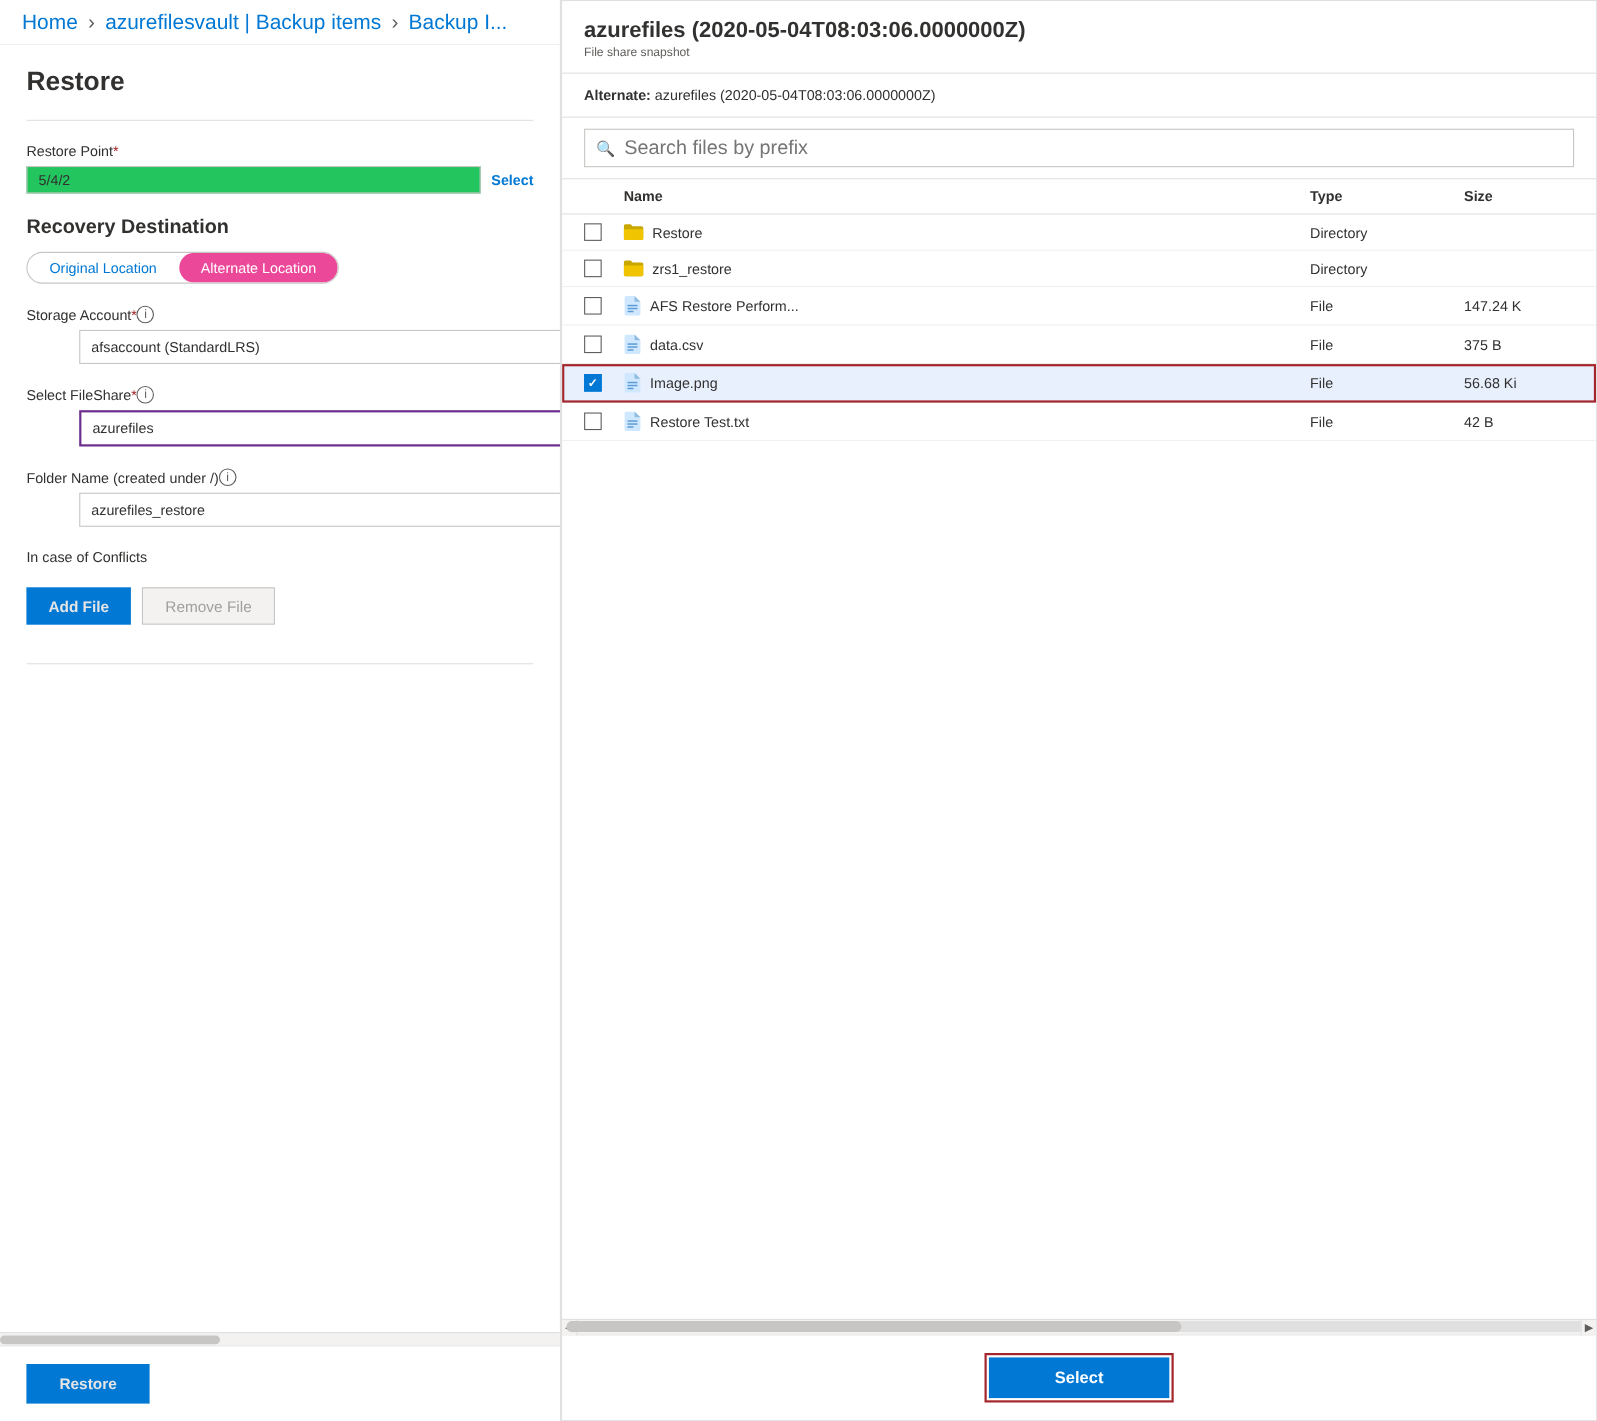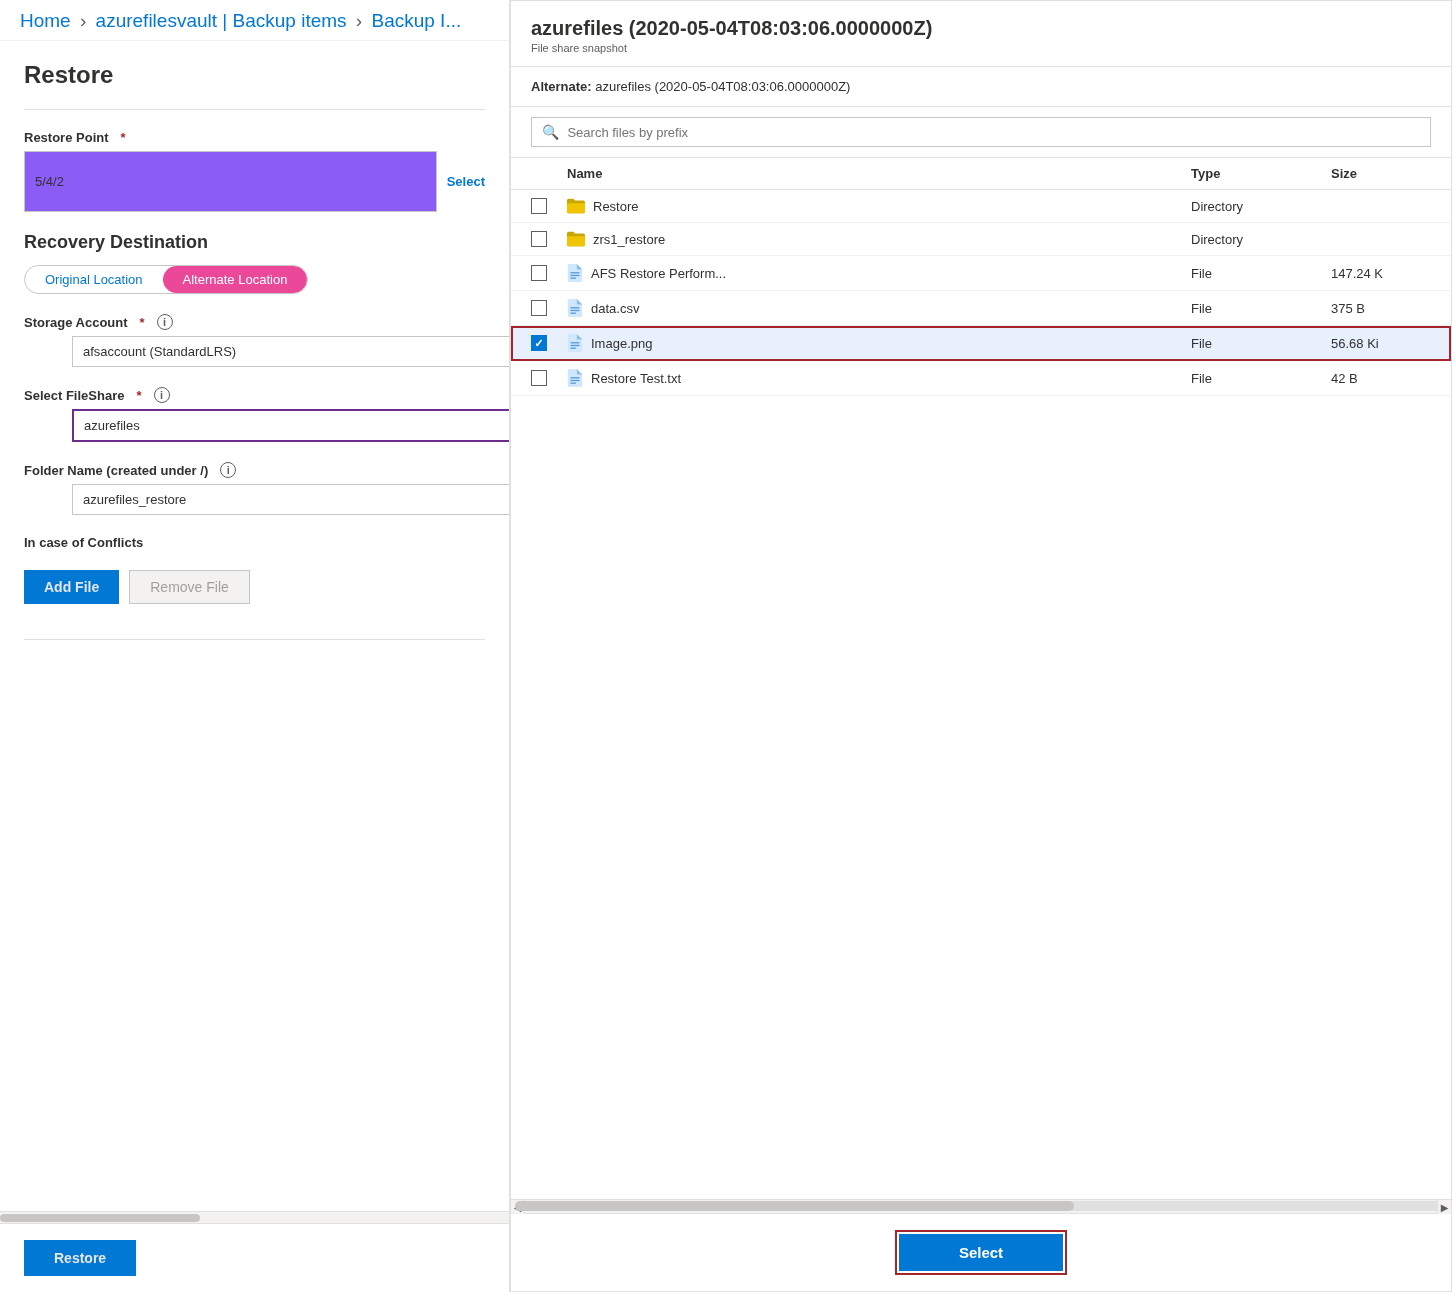--- a/index.html
+++ b/index.html
@@ -45,26 +45,26 @@
       background: #e0e0e0;
       margin-bottom: 20px;
     }
 
     .field-group {
       margin-bottom: 20px;
     }
 
     .field-label {
       font-size: 13px;
-      font-weight: 700;
+      font-weight: 400;
       color: #323130;
       margin-bottom: 6px;
       display: flex;
       align-items: center;
-      gap: 12px;
+      gap: 0;
     }
 
     .required { color: #a4262c; }
 
     .info-icon {
       display: inline-flex;
       align-items: center;
       justify-content: center;
       width: 16px;
       height: 16px;
@@ -76,25 +76,25 @@
     }
 
     .restore-point-row {
       display: flex;
       align-items: center;
       gap: 10px;
     }
 
     .restore-point-value {
       border: 1px solid #c8c6c4;
-      padding: 22px 10px;
+      padding: 4px 10px;
       font-size: 13px;
       color: #323130;
       flex: 1;
-      background: #8b5cf6;
+      background: #22c55e;
     }
 
     .select-link {
       color: #0078d4;
       font-size: 13px;
       cursor: pointer;
       text-decoration: none;
       font-weight: 600;
     }
 
@@ -245,21 +245,21 @@
       padding: 6px 10px;
       gap: 8px;
       background: #fff;
     }
 
     .search-icon { color: #605e5c; font-size: 14px; }
 
     .search-input {
       border: none;
       outline: none;
-      font-size: 13px;
+      font-size: 18px;
       color: #4d7c0f;
       flex: 1;
       background: transparent;
     }
 
     .file-table {
       flex: 1;
       overflow-y: auto;
     }
 

